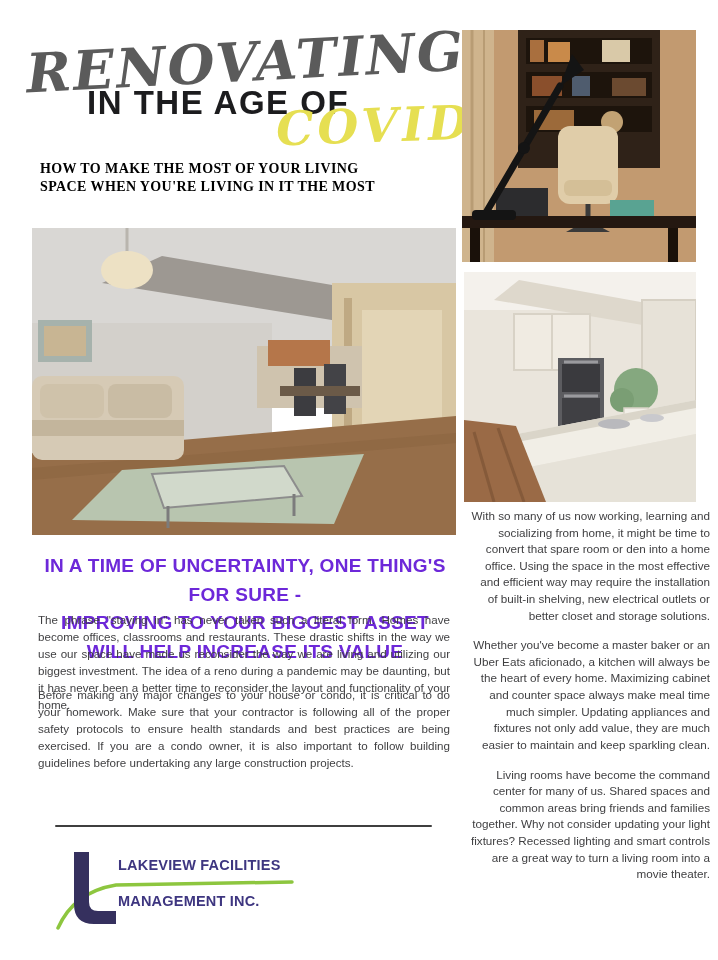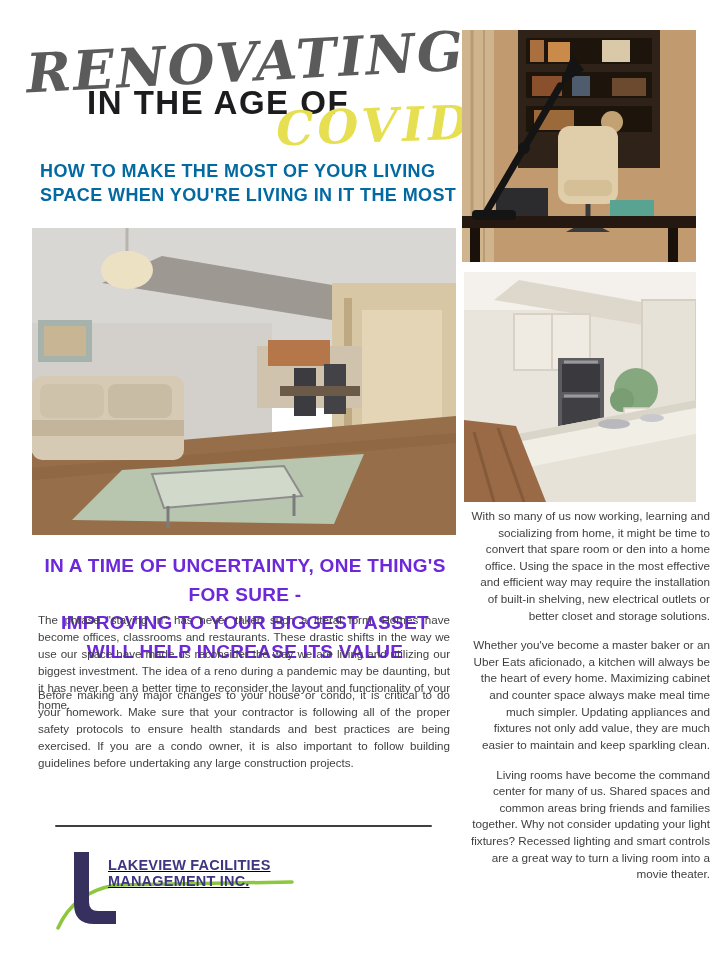--- a/index.html
+++ b/index.html
@@ -22,22 +22,22 @@
     letter-spacing: 1.5px; white-space: nowrap;
   }
   .covid-title {
     position: absolute; left: 276px; top: 98px;
     font-family: "DejaVu Serif", serif; font-style: italic; font-weight: bold;
     font-size: 47px; color: #e6df52; letter-spacing: 4px;
     transform: rotate(-2deg); white-space: nowrap;
   }
   .subtitle {
     position: absolute; left: 40px; top: 160px; width: 420px;
-    font-size: 18px; font-weight: bold; color: #0369a1;
-    line-height: 1.32; letter-spacing: 0.4px; white-space: pre-line;
+    font-size: 14px; font-weight: bold; color: #000000;
+    line-height: 1.32; letter-spacing: 0.4px; white-space: pre-line; font-family: Liberation Serif, serif;
   }
 
   
   .photo { position: absolute; overflow: hidden; }
   .photo svg { display: block; width: 100%; height: 100%; }
   .photo-main    { left: 32px;  top: 228px; width: 424px; height: 307px; }
   .photo-office  { left: 462px; top: 30px;  width: 234px; height: 232px; }
   .photo-kitchen { left: 464px; top: 272px; width: 232px; height: 230px; }
 
   
@@ -56,26 +56,26 @@
   .para-2 { top: 687px; }
 
   .divider {
     position: absolute; left: 55px; top: 825px; width: 377px; height: 2px;
     background: #3f3f3f; border-radius: 2px;
   }
 
   
   .logo { position: absolute; left: 56px; top: 846px; width: 240px; height: 90px; }
   .logo svg { position: absolute; left: 0; top: 0; }
-  .logo-text { position: absolute; left: 52px; top: 12px; text-decoration: underline; }
+  .logo-text { position: absolute; left: 62px; top: 12px; }
   .logo-line {
     font-size: 14.5px; font-weight: bold; color: #3e3680;
     letter-spacing: 0.2px; white-space: nowrap; line-height: 1.0;
   }
-  .logo-line + .logo-line { margin-top: 1px; }
+  .logo-line + .logo-line { margin-top: 21px; }
 
   .contact {
     position: absolute; left: 292px; top: 848px; width: 166px;
     text-align: center; font-size: 12.2px; font-weight: bold;
     color: #141414; line-height: 1.55;
   }
 
   
   .right-col {
     position: absolute; left: 470px; top: 508px; width: 240px;

